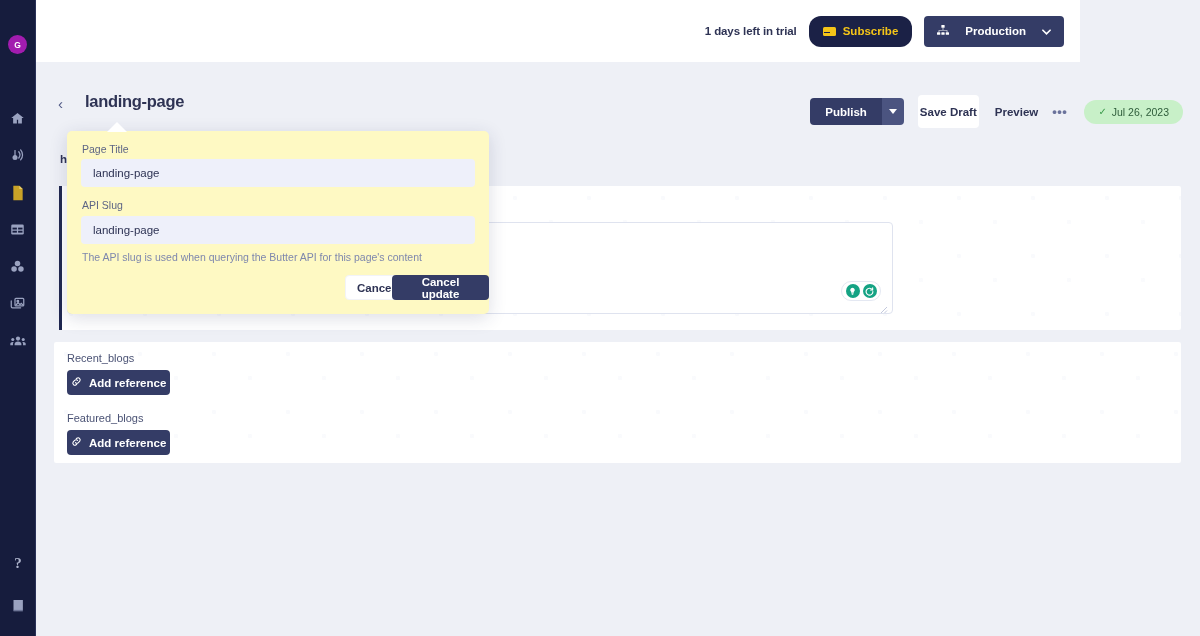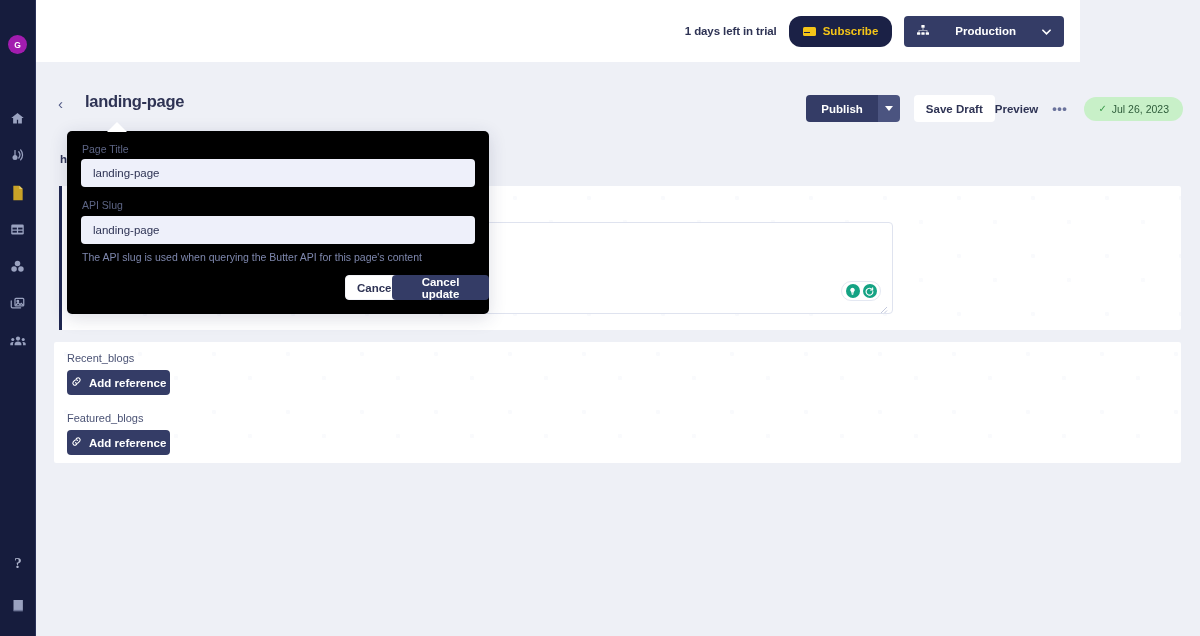--- a/index.html
+++ b/index.html
@@ -50,21 +50,21 @@
     background: #1b2146; color: #f5c518;
     font-size: 11.5px; font-weight: bold;
     padding: 0 14px; height: 31px; border-radius: 12px;
     display: flex; align-items: center; gap: 7px; cursor: pointer;
     border: none;
   }
   .btn-env {
     background: #343c66; color: #fff;
     font-size: 11.5px; font-weight: bold;
     padding: 0 13px; height: 31px; border-radius: 4px;
-    display: flex; align-items: center; gap: 26px; cursor: pointer;
+    display: flex; align-items: center; gap: 16px; cursor: pointer;
     border: none;
   }
   .card-glyph {
     width: 13px; height: 9px; border-radius: 1.5px;
     background: #f5c518; position: relative; display: inline-block;
   }
   .card-glyph::after {
     content: ""; position: absolute; left: 1.5px; top: 5px;
     width: 6px; height: 1.6px; background: #1b2146;
   }
@@ -98,27 +98,27 @@
   }
   .btn-publish-caret {
     background: #4b5480; color: #fff;
     width: 22px; height: 27px;
     display: flex; align-items: center; justify-content: center;
     cursor: pointer; font-size: 7px; border: none;
   }
   .btn-savedraft {
     background: #fff; color: #2e3354;
     font-size: 11.5px; font-weight: bold;
-    padding: 0 12px; height: 27px; border-radius: 4px;
+    padding: 0 2px; height: 33px; border-radius: 4px;
     display: flex; align-items: center; cursor: pointer;
     margin-left: 14px; border: none;
   }
   .btn-preview {
     color: #2e3354; font-size: 11.5px; font-weight: bold;
-    margin-left: 0; cursor: pointer; background: none; border: none;
+    margin-left: 16px; cursor: pointer; background: none; border: none;
   }
   .btn-more {
     color: #6b739c; font-size: 13px; font-weight: bold;
     margin-left: 14px; letter-spacing: 0.5px; cursor: pointer;
     line-height: 9px; background: none; border: none;
   }
   .date-badge {
     background: #c8f0c8; color: #2e5c3a;
     font-size: 10.5px; font-weight: 500;
     padding: 0 14px; height: 24px; border-radius: 12px;
@@ -187,21 +187,21 @@
     display: flex; align-items: center; gap: 7px; cursor: pointer;
     border: none;
   }
   #btn-addref-1 { left: 67px; top: 370px; }
   #btn-addref-2 { left: 67px; top: 430px; }
 
   
   .modal {
     position: absolute; left: 67px; top: 131px;
     width: 422px; height: 183px;
-    background: #000000; border-radius: 5px;
+    background: #fef9c3; border-radius: 5px;
     box-shadow: 0 4px 18px rgba(35,45,90,0.16);
     z-index: 50;
   }
   .modal-arrow {
     position: absolute; left: 107px; top: 122px;
     width: 0; height: 0;
     border-left: 10px solid transparent;
     border-right: 10px solid transparent;
     border-bottom: 10px solid #fff;
     z-index: 51;

